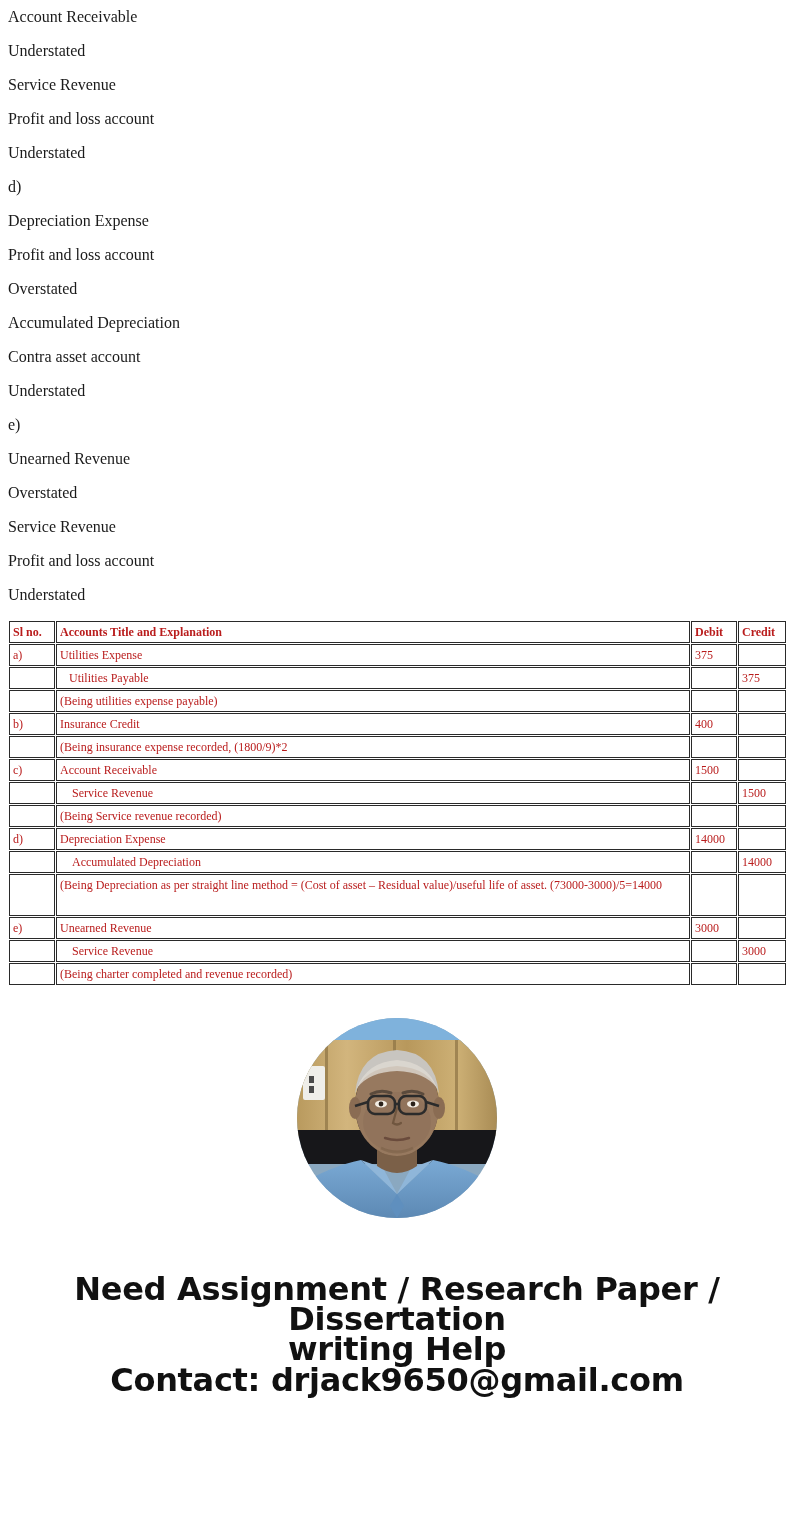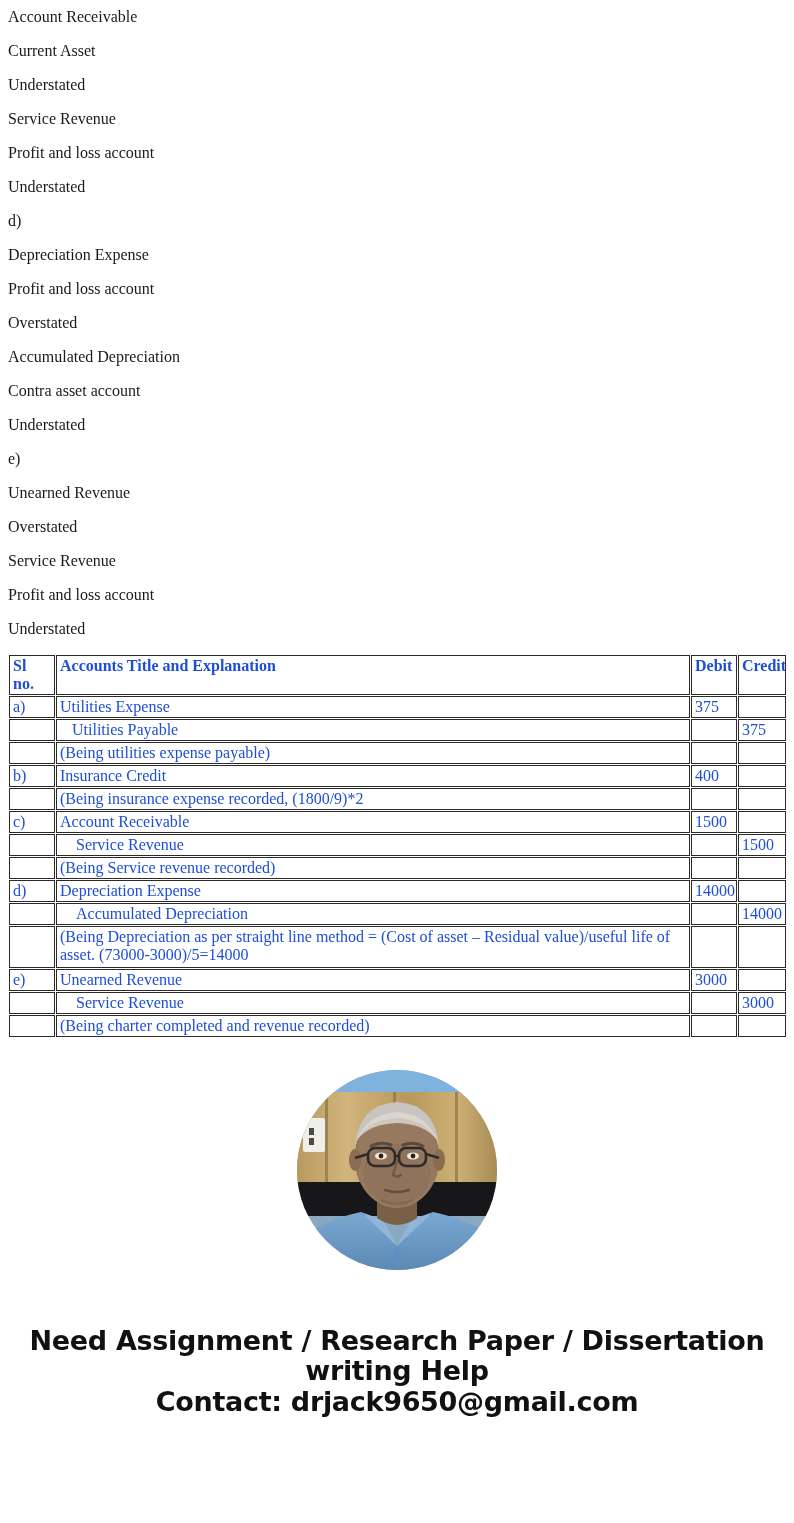--- a/index.html
+++ b/index.html
@@ -34,22 +34,22 @@
   
   .table-wrap {
     padding: 8px 8px 0 8px;
   }
   table.journal {
     border-collapse: separate;
     border-spacing: 1px;
     width: 778px;
     table-layout: fixed;
     font-family: "Liberation Serif", "DejaVu Serif", serif;
-    font-size: 16px;
-    color: #1d4ed8;
+    font-size: 12px;
+    color: #b91c1c;
   }
   table.journal td, table.journal th {
     border: 1px solid #2a2a2a;
     padding: 1px 3px;
     vertical-align: top;
     text-align: left;
     font-weight: normal;
     line-height: 18px;
     overflow: hidden;
   }
@@ -85,36 +85,35 @@
     background: #8aa8c0;
   }
   .avatar svg { display: block; width: 200px; height: 200px; }
 
   
   .promo {
     margin-top: 46px;
     text-align: center;
     font-family: "DejaVu Sans", "Liberation Sans", sans-serif;
     font-weight: bold;
-    font-size: 27px;
+    font-size: 32px;
     line-height: 30px;
     color: #111111;
     letter-spacing: -0.3px;
     padding: 0 14px;
   }
   .promo .line1 { display: block; }
   .promo .line2 { display: block; }
   .promo .line3 { display: block; margin-top: 1px; }
 </style>
 </head>
 <body>
 
 <section id="answer-lines">
     <p class="answer-line">Account Receivable</p>
-    <p class="answer-line">Current Asset</p>
     <p class="answer-line">Understated</p>
     <p class="answer-line">Service Revenue</p>
     <p class="answer-line">Profit and loss account</p>
     <p class="answer-line">Understated</p>
     <p class="answer-line">d)</p>
     <p class="answer-line">Depreciation Expense</p>
     <p class="answer-line">Profit and loss account</p>
     <p class="answer-line">Overstated</p>
     <p class="answer-line">Accumulated Depreciation</p>
     <p class="answer-line">Contra asset account</p>

